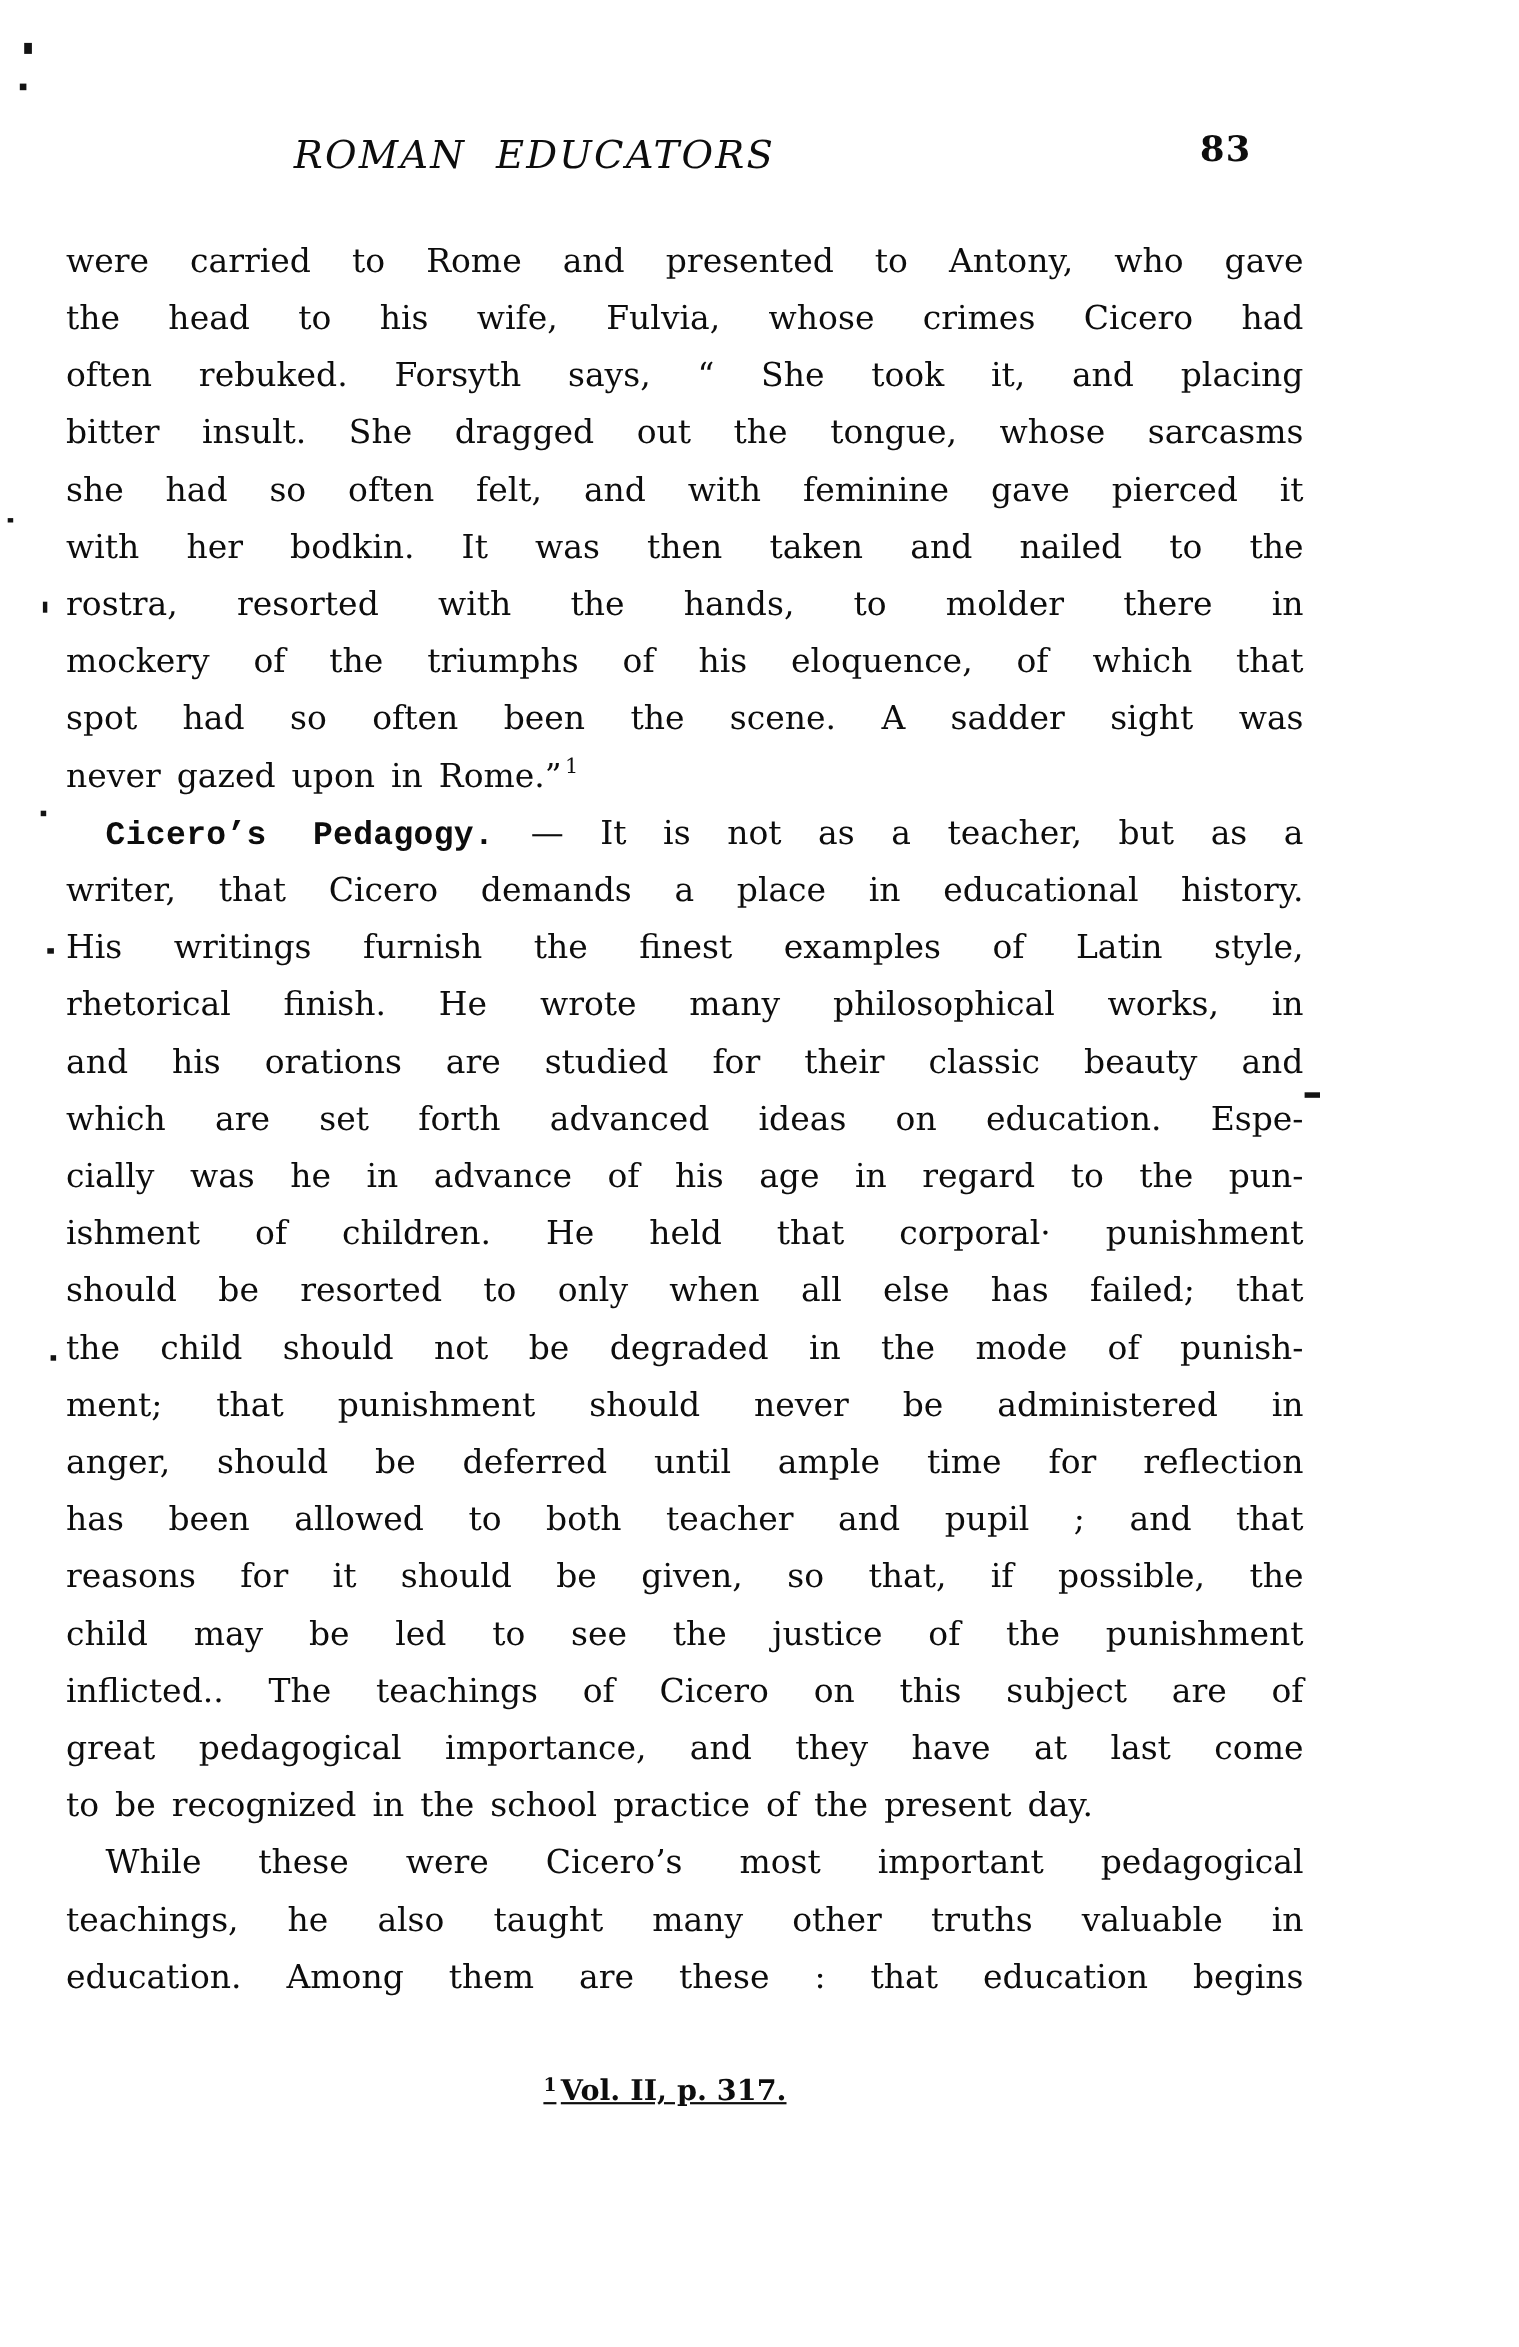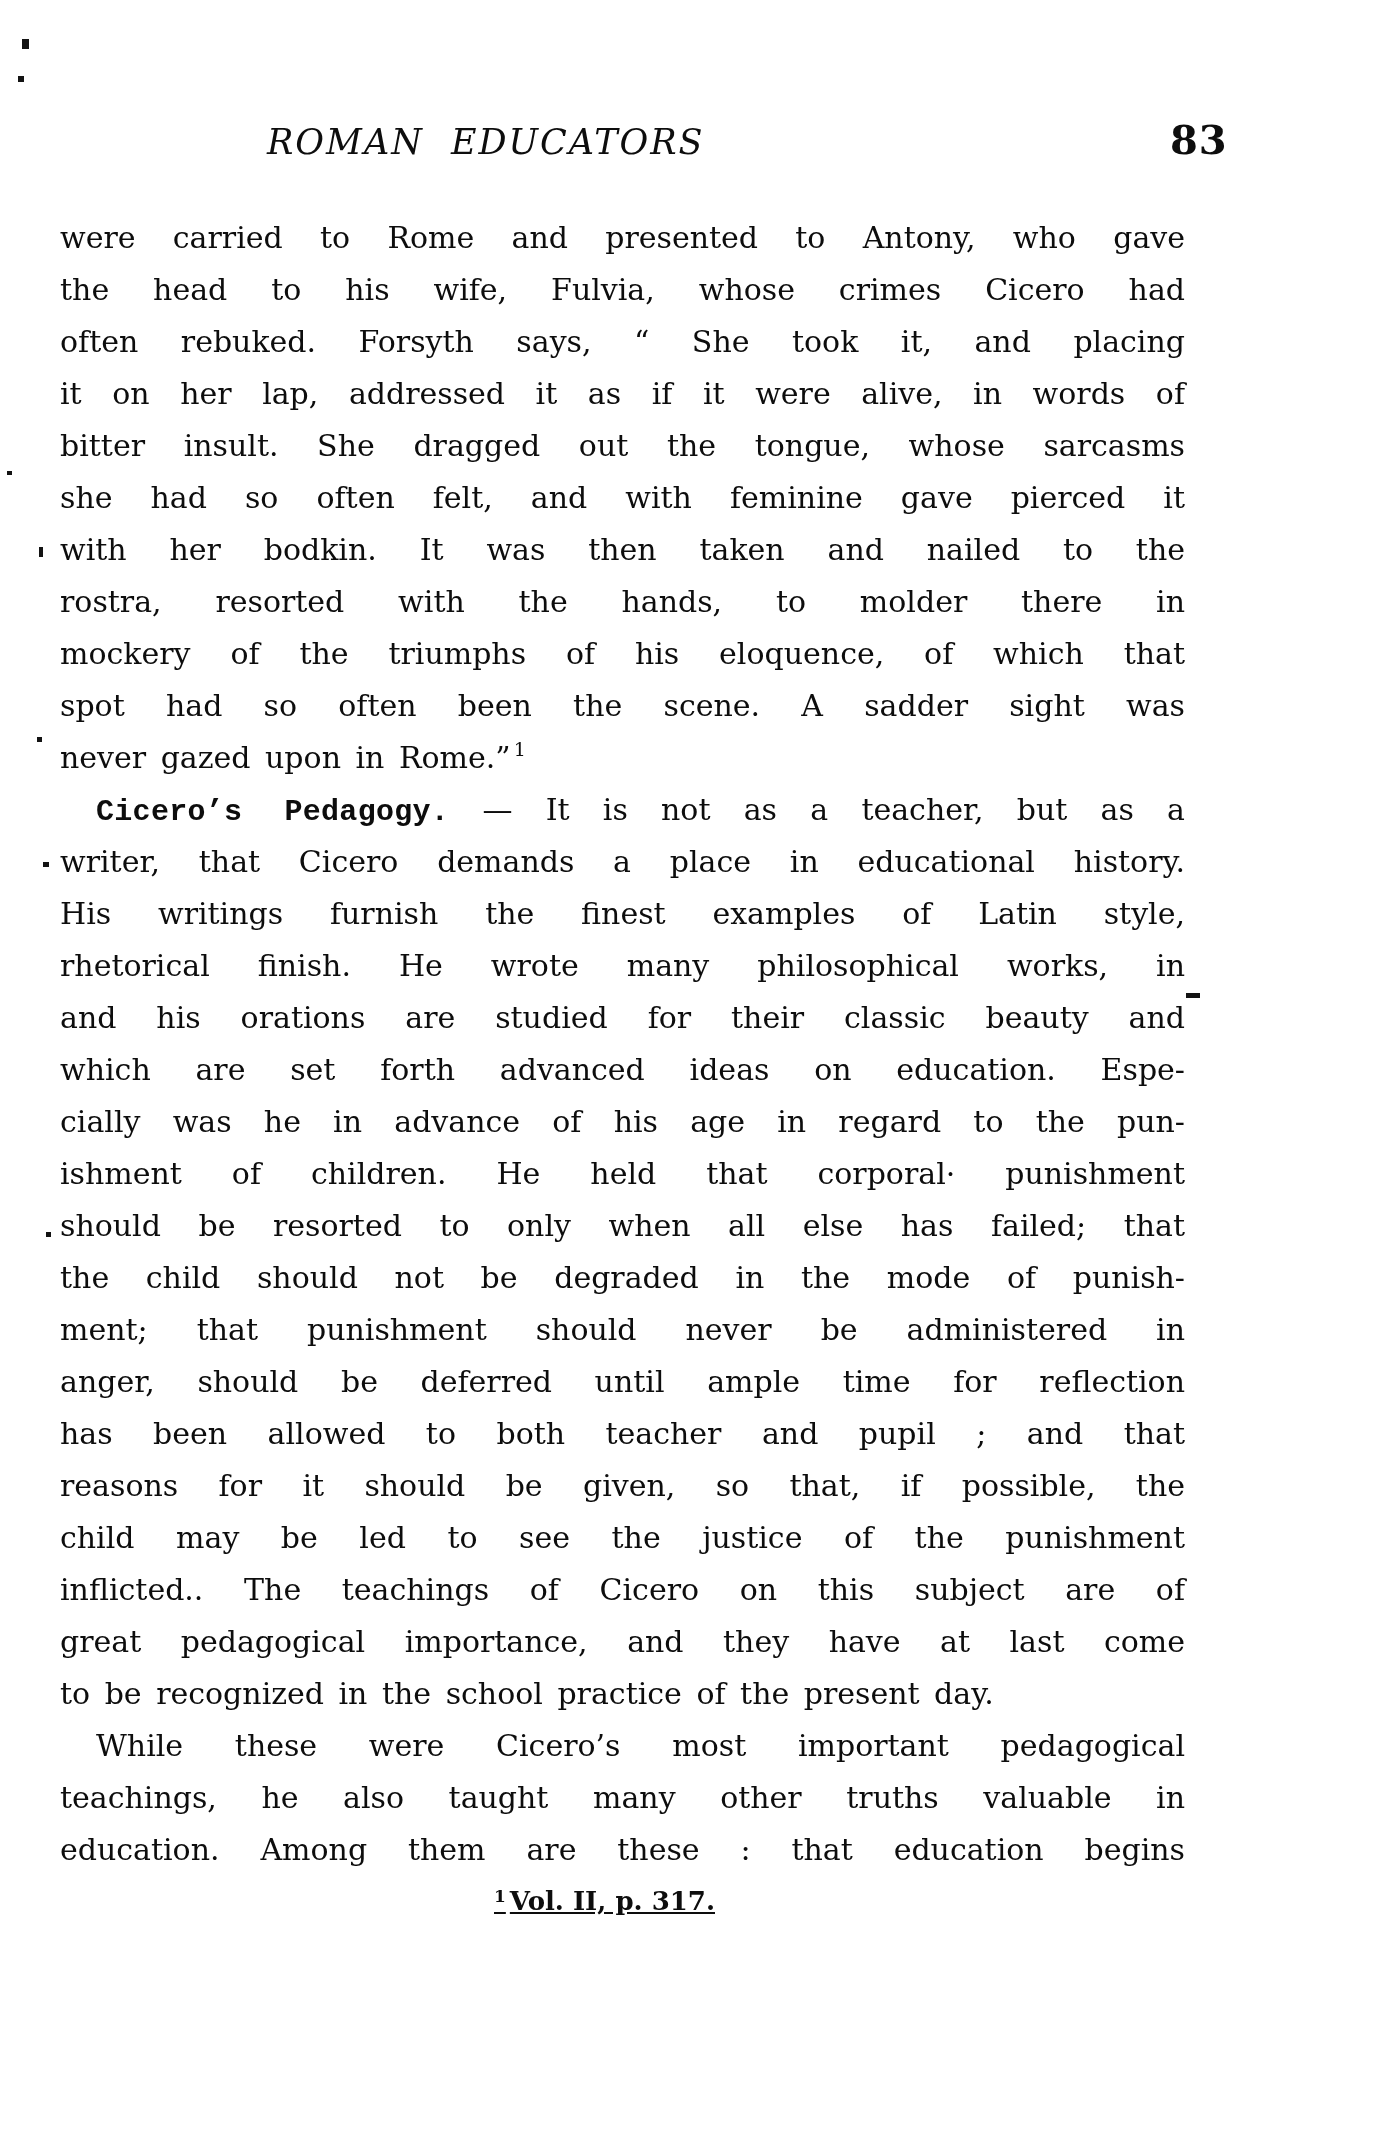--- a/index.html
+++ b/index.html
@@ -13,22 +13,22 @@
   }
   .running-head {
     position:absolute; left:267px; top:122px;
     font-style:italic;
     font-size:35px;
     letter-spacing:2px;
     word-spacing:14px;
     white-space:nowrap;
   }
   .page-number {
-    position:absolute; left:1170px; top:116px;
-    font-size:40px;
+    position:absolute; left:1091px; top:116px;
+    font-size:32px;
     font-weight:bold;
     letter-spacing:1px;
   }
   .text-block {
     position:absolute; left:60px; top:212px; width:1125px;
     font-size:30px;
     line-height:52px;
     word-spacing:5px;
   }
   .line { height:52px; white-space:normal; }
@@ -68,21 +68,20 @@
 <div class="spk s8"></div>
 
 <div class="running-head">ROMAN EDUCATORS</div>
 <div class="page-number">83</div>
 
 <div class="text-block">
 
   <div class="line jl">were carried to Rome and presented to Antony, who gave</div>
   <div class="line jl">the head to his wife, Fulvia, whose crimes Cicero had</div>
   <div class="line jl">often rebuked. Forsyth says, “ She took it, and placing</div>
-  <div class="line jl">it on her lap, addressed it as if it were alive, in words of</div>
   <div class="line jl">bitter insult. She dragged out the tongue, whose sarcasms</div>
   <div class="line jl">she had so often felt, and with feminine gave pierced it</div>
   <div class="line jl">with her bodkin. It was then taken and nailed to the</div>
   <div class="line jl">rostra, resorted with the hands, to molder there in</div>
   <div class="line jl">mockery of the triumphs of his eloquence, of which that</div>
   <div class="line jl">spot had so often been the scene. A sadder sight was</div>
   <div class="line el"><span>never gazed upon in Rome.”</span><sup class="fn">1</sup></div>
 
   <div class="line jl ind"><span class="lead">Cicero’s Pedagogy.</span><span> — It is not as a teacher, but as a</span></div>
   <div class="line jl">writer, that Cicero demands a place in educational history.</div>

